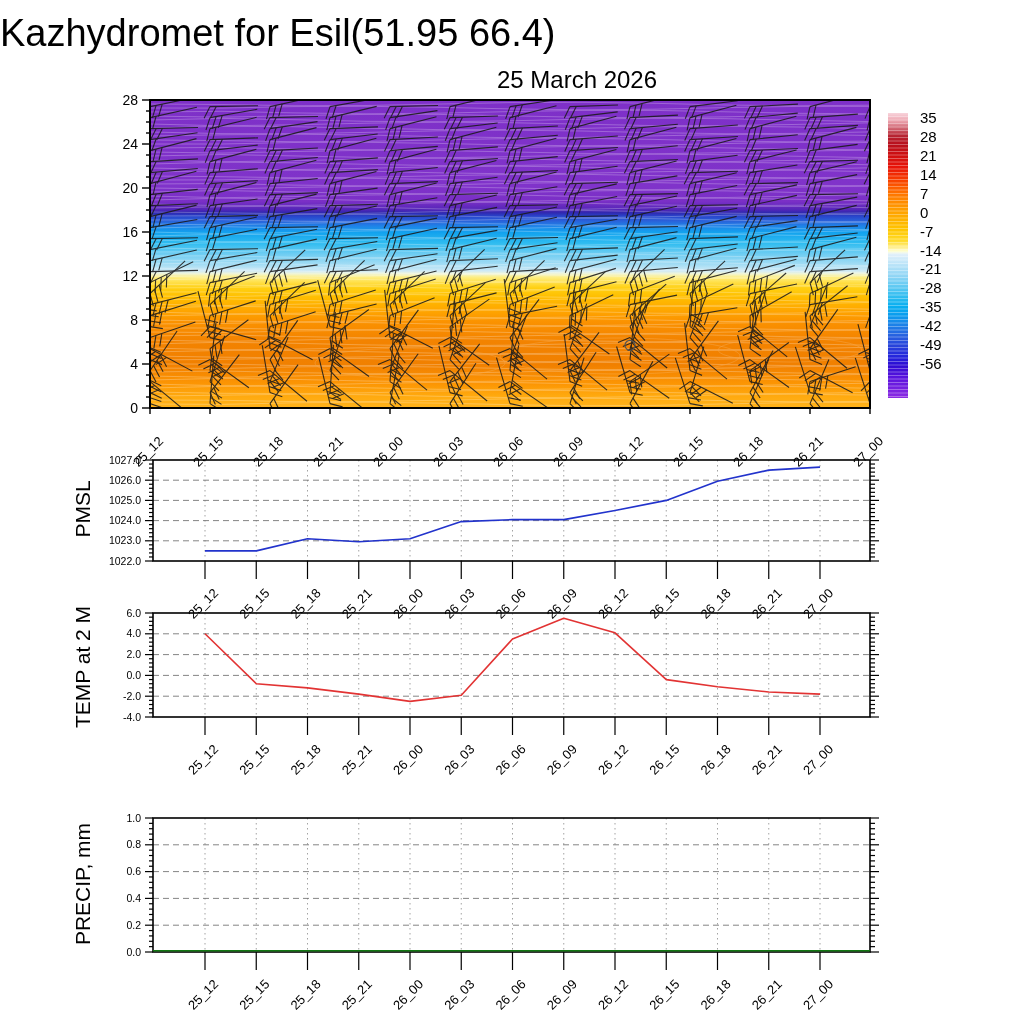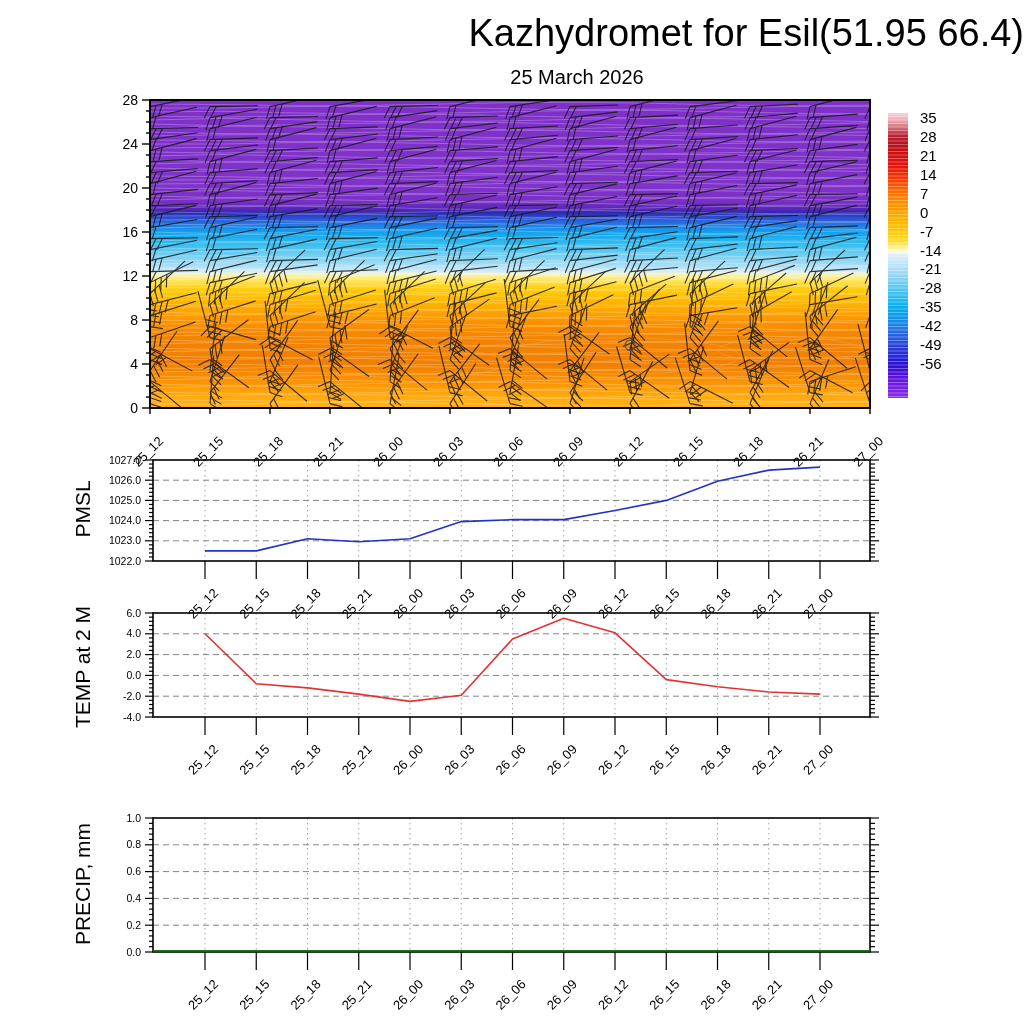--- a/index.html
+++ b/index.html
@@ -1,19 +1,19 @@
 <!DOCTYPE html>
 <html><head>
 <meta charset="utf-8">
 <style>
   html,body{margin:0;padding:0;background:#ffffff;}
   .page{position:relative;width:1024px;height:1024px;background:#ffffff;overflow:hidden;
         font-family:"Liberation Sans", sans-serif;color:#000;}
-  .title{position:absolute;left:0;right:0;top:12px;text-align:right;font-size:38px;}
-  .subtitle{position:absolute;left:577px;top:66px;transform:translateX(-50%);font-size:20px;white-space:nowrap;}
+  .title{position:absolute;left:0;right:0;top:12px;text-align:left;font-size:38px;}
+  .subtitle{position:absolute;left:577px;top:66px;transform:translateX(-50%);font-size:24px;white-space:nowrap;}
   .axis-title{position:absolute;width:0;height:0;}
   .axis-title span{display:inline-block;transform:translate(-50%,-50%) rotate(-90deg);
                    white-space:nowrap;font-size:21px;}
   svg{position:absolute;left:0;top:0;}
   text{font-family:"Liberation Sans", sans-serif;fill:#000;}
 </style>
 </head>
 <body>
 
 <div class="page">

